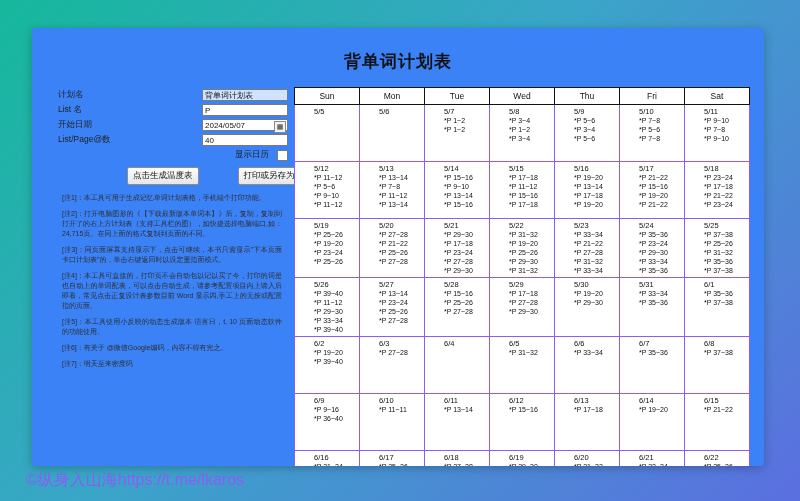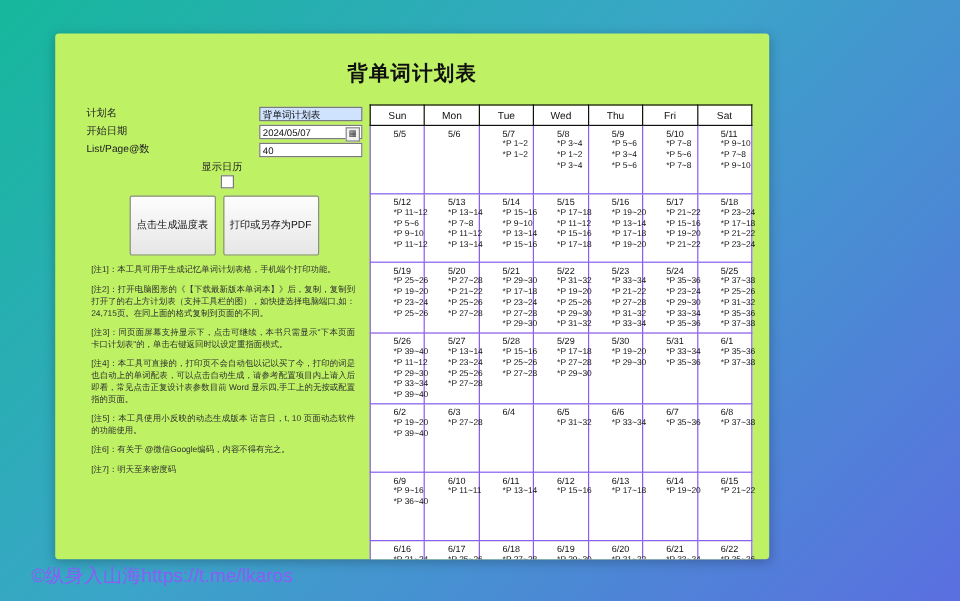--- a/index.html
+++ b/index.html
@@ -3,22 +3,22 @@
 <meta charset="utf-8">
 <style>
   html,body{margin:0;padding:0;}
   body{
     width:800px;height:501px;overflow:hidden;
     font-family:"Liberation Sans", sans-serif;
     background:linear-gradient(135deg,#16b89c 0%,#3aa5c8 45%,#5b6fe0 100%);
     position:relative;
   }
   .page{
-    position:absolute;left:46px;top:28px;width:595px;height:438px;
-    background:#bef264;border-radius:3px;box-shadow:0 2px 10px rgba(0,0,0,.25);
+    position:absolute;left:32px;top:28px;width:732px;height:438px;
+    background:#3b82f6;border-radius:3px;box-shadow:0 2px 10px rgba(0,0,0,.25);
     overflow:hidden;
   }
   .title{
     text-align:center;font-size:17px;font-weight:bold;color:#111;
     margin-top:22px;letter-spacing:1px;
   }
   .content{
     display:flex;align-items:flex-start;
     margin-top:14px;padding-left:10px;
   }
@@ -29,26 +29,26 @@
   .finput{
     width:86px;height:12px;line-height:12px;border:1px solid #7a7a7a;background:#fff;
     font-size:8px;color:#111;padding:0 2px;box-sizing:border-box;position:relative;
   }
   .finput.sel{background:#cfe3ff;}
   .finput.withicon{padding-right:26px;}
   .cal-ico{
     position:absolute;right:1px;top:1px;width:10px;height:10px;border:1px solid #888;
     background:#f2f2f2;font-size:7px;line-height:9px;text-align:center;color:#333;
   }
-  .chkrow{display:flex;align-items:center;justify-content:flex-end;margin-bottom:6px;flex-direction:column;}
+  .chkrow{display:flex;align-items:center;justify-content:flex-end;margin-bottom:6px;}
   .chk{width:9px;height:9px;border:1px solid #7a7a7a;background:#fff;margin-left:4px;}
   .btnrow{display:flex;justify-content:flex-start;gap:6px;margin:4px 0 8px 36px;}
   .btn{
     font-size:8.5px;color:#111;background:linear-gradient(#fdfdfd,#e6e6e6);
-    border:1px solid #8d8d8d;border-radius:2px;padding:18px 5px;white-space:nowrap;
+    border:1px solid #8d8d8d;border-radius:2px;padding:2px 5px;white-space:nowrap;margin-left:33px;
   }
   .notes{padding-left:4px;padding-right:6px;}
   .note{font-size:7px;line-height:10px;color:#2f2f2f;margin-bottom:6px;text-align:justify;}
   
   .cal{flex:1;margin-left:6px;margin-right:14px;}
   table.caltbl{border-collapse:collapse;width:100%;table-layout:fixed;}
   table.caltbl th{
     font-size:8.5px;font-weight:normal;color:#111;border:1px solid #111;
     height:14px;background:#fff;
   }
@@ -72,20 +72,24 @@
 
   <div class="content">
 
     <div class="form-panel">
 
       <div class="frow">
         <span class="flabel">计划名</span>
         <span class="finput sel">背单词计划表</span>
       </div>
 
+      <div class="frow">
+        <span class="flabel">List 名</span>
+        <span class="finput">P</span>
+      </div>
 
       <div class="frow">
         <span class="flabel">开始日期</span>
         <span class="finput withicon">
           <span>2024/05/07</span>
           <span class="cal-ico">▦</span>
         </span>
       </div>
 
 

